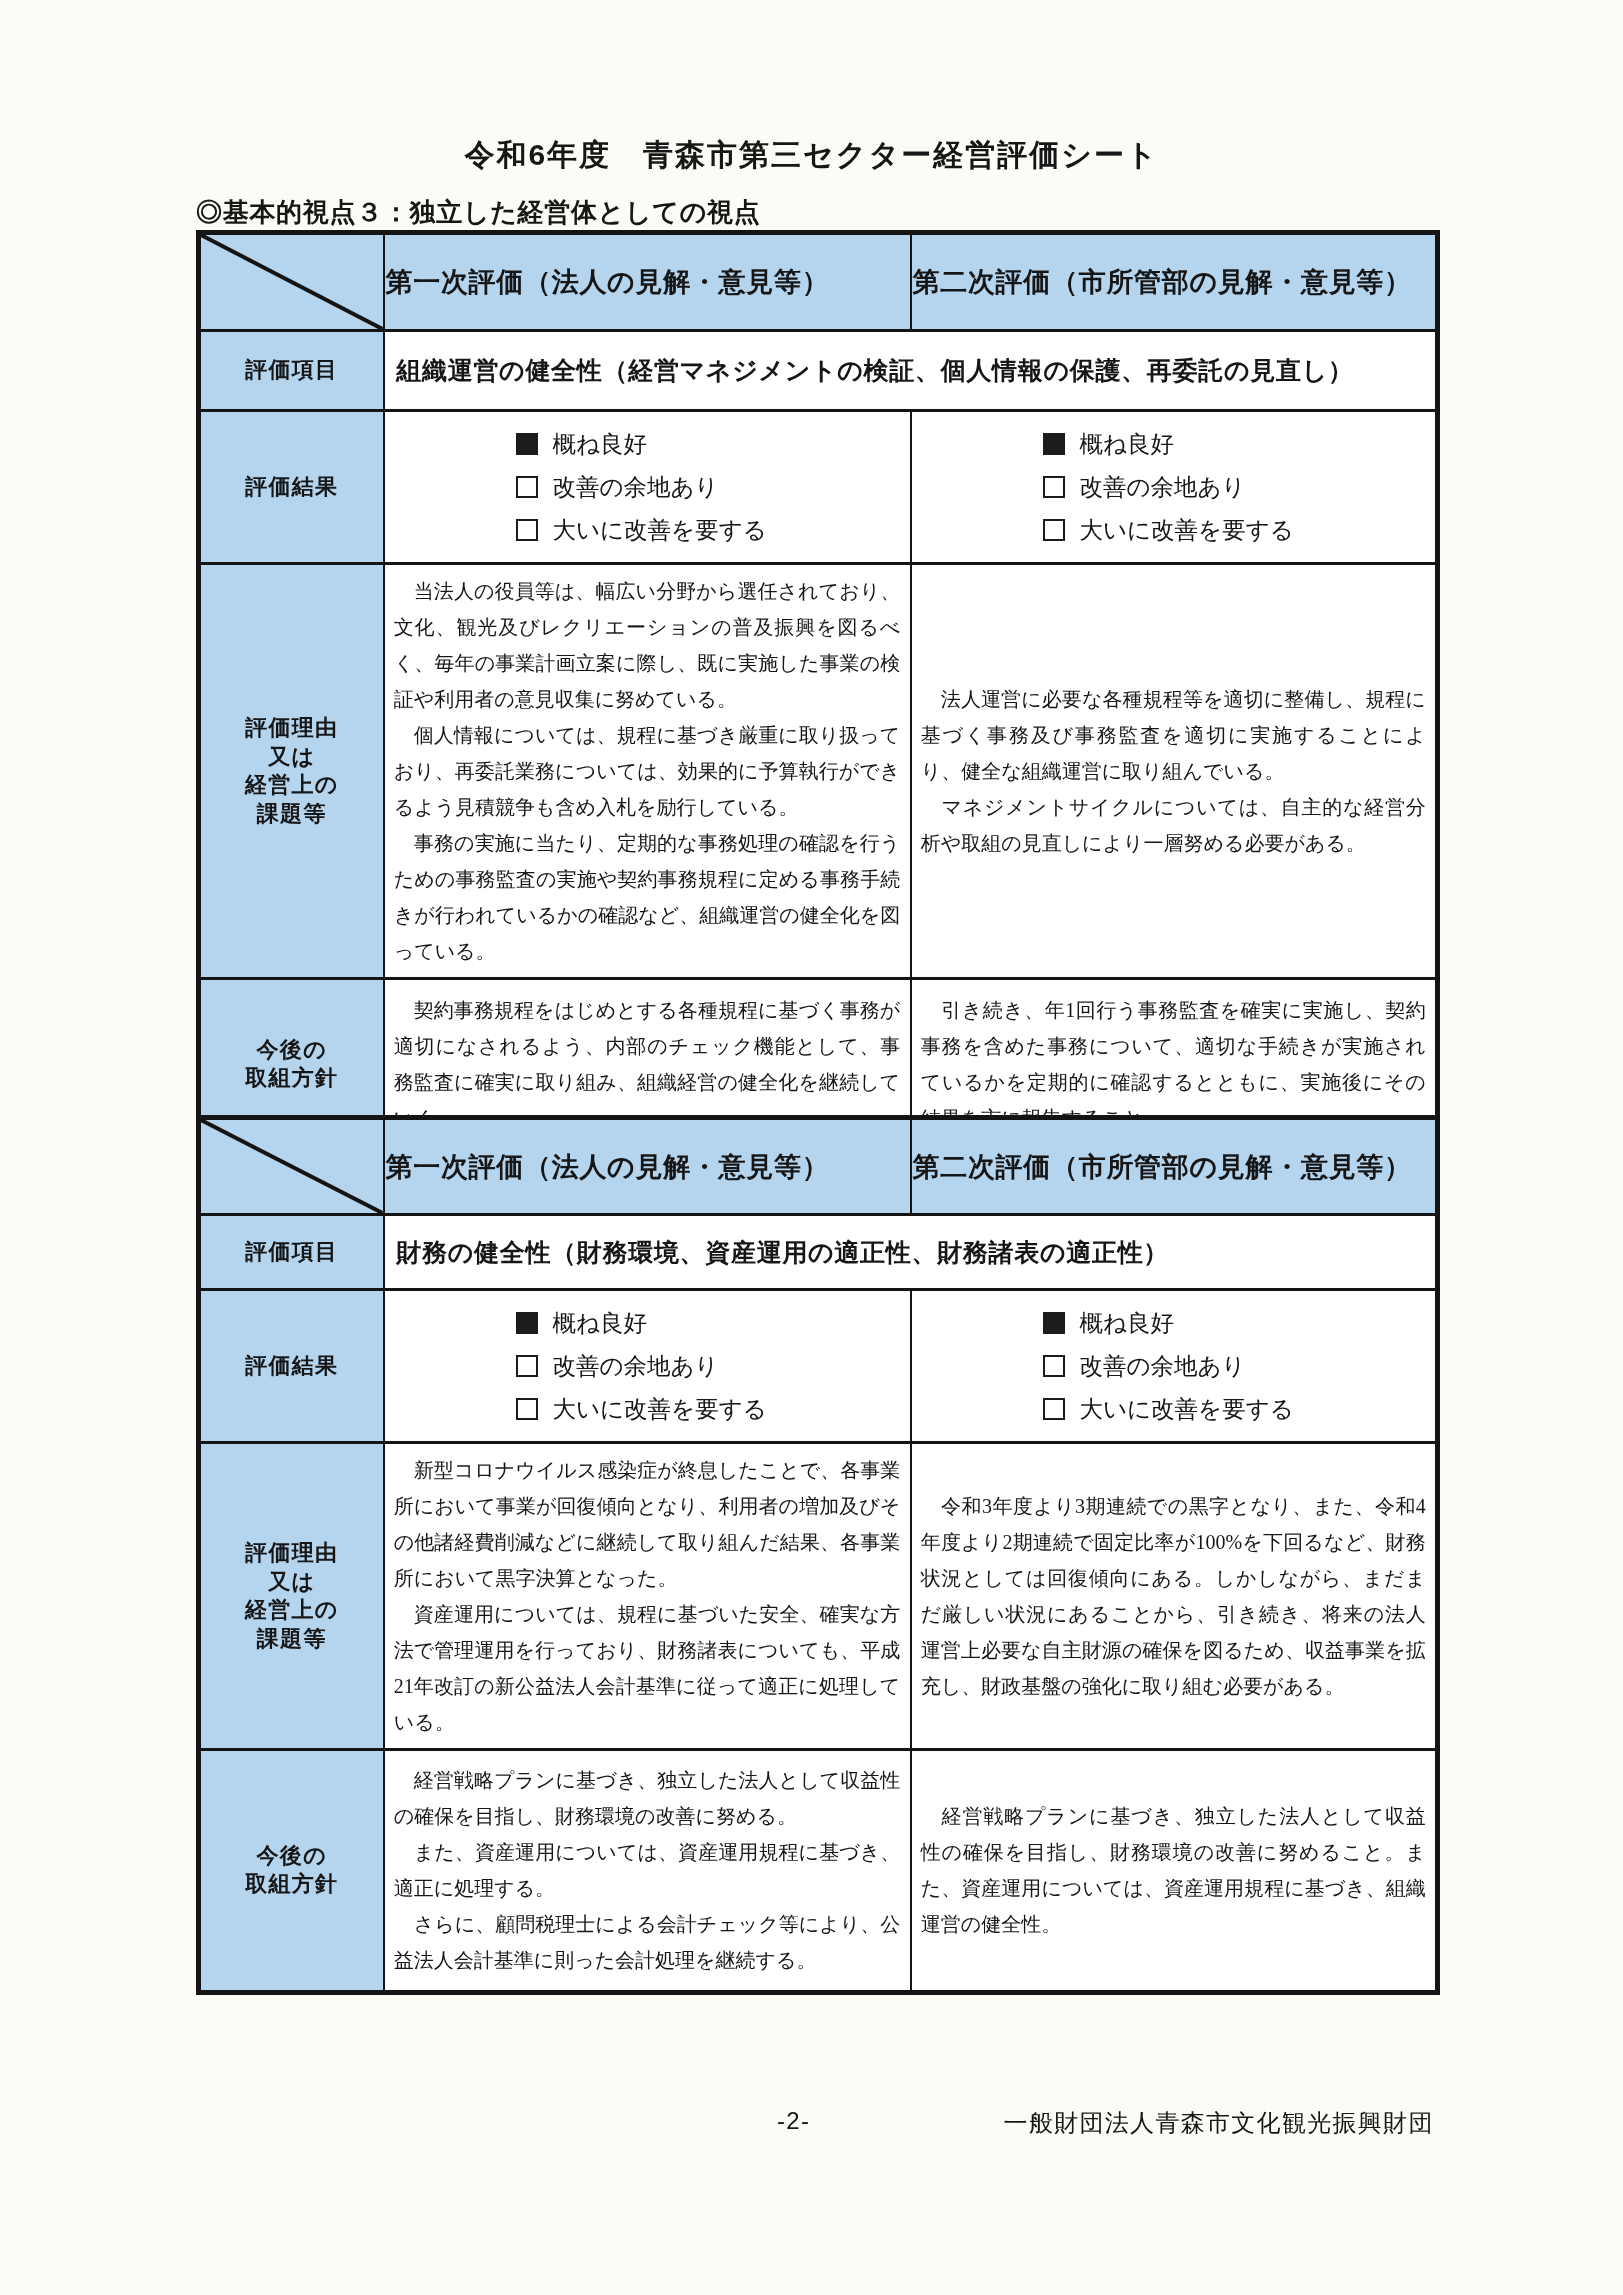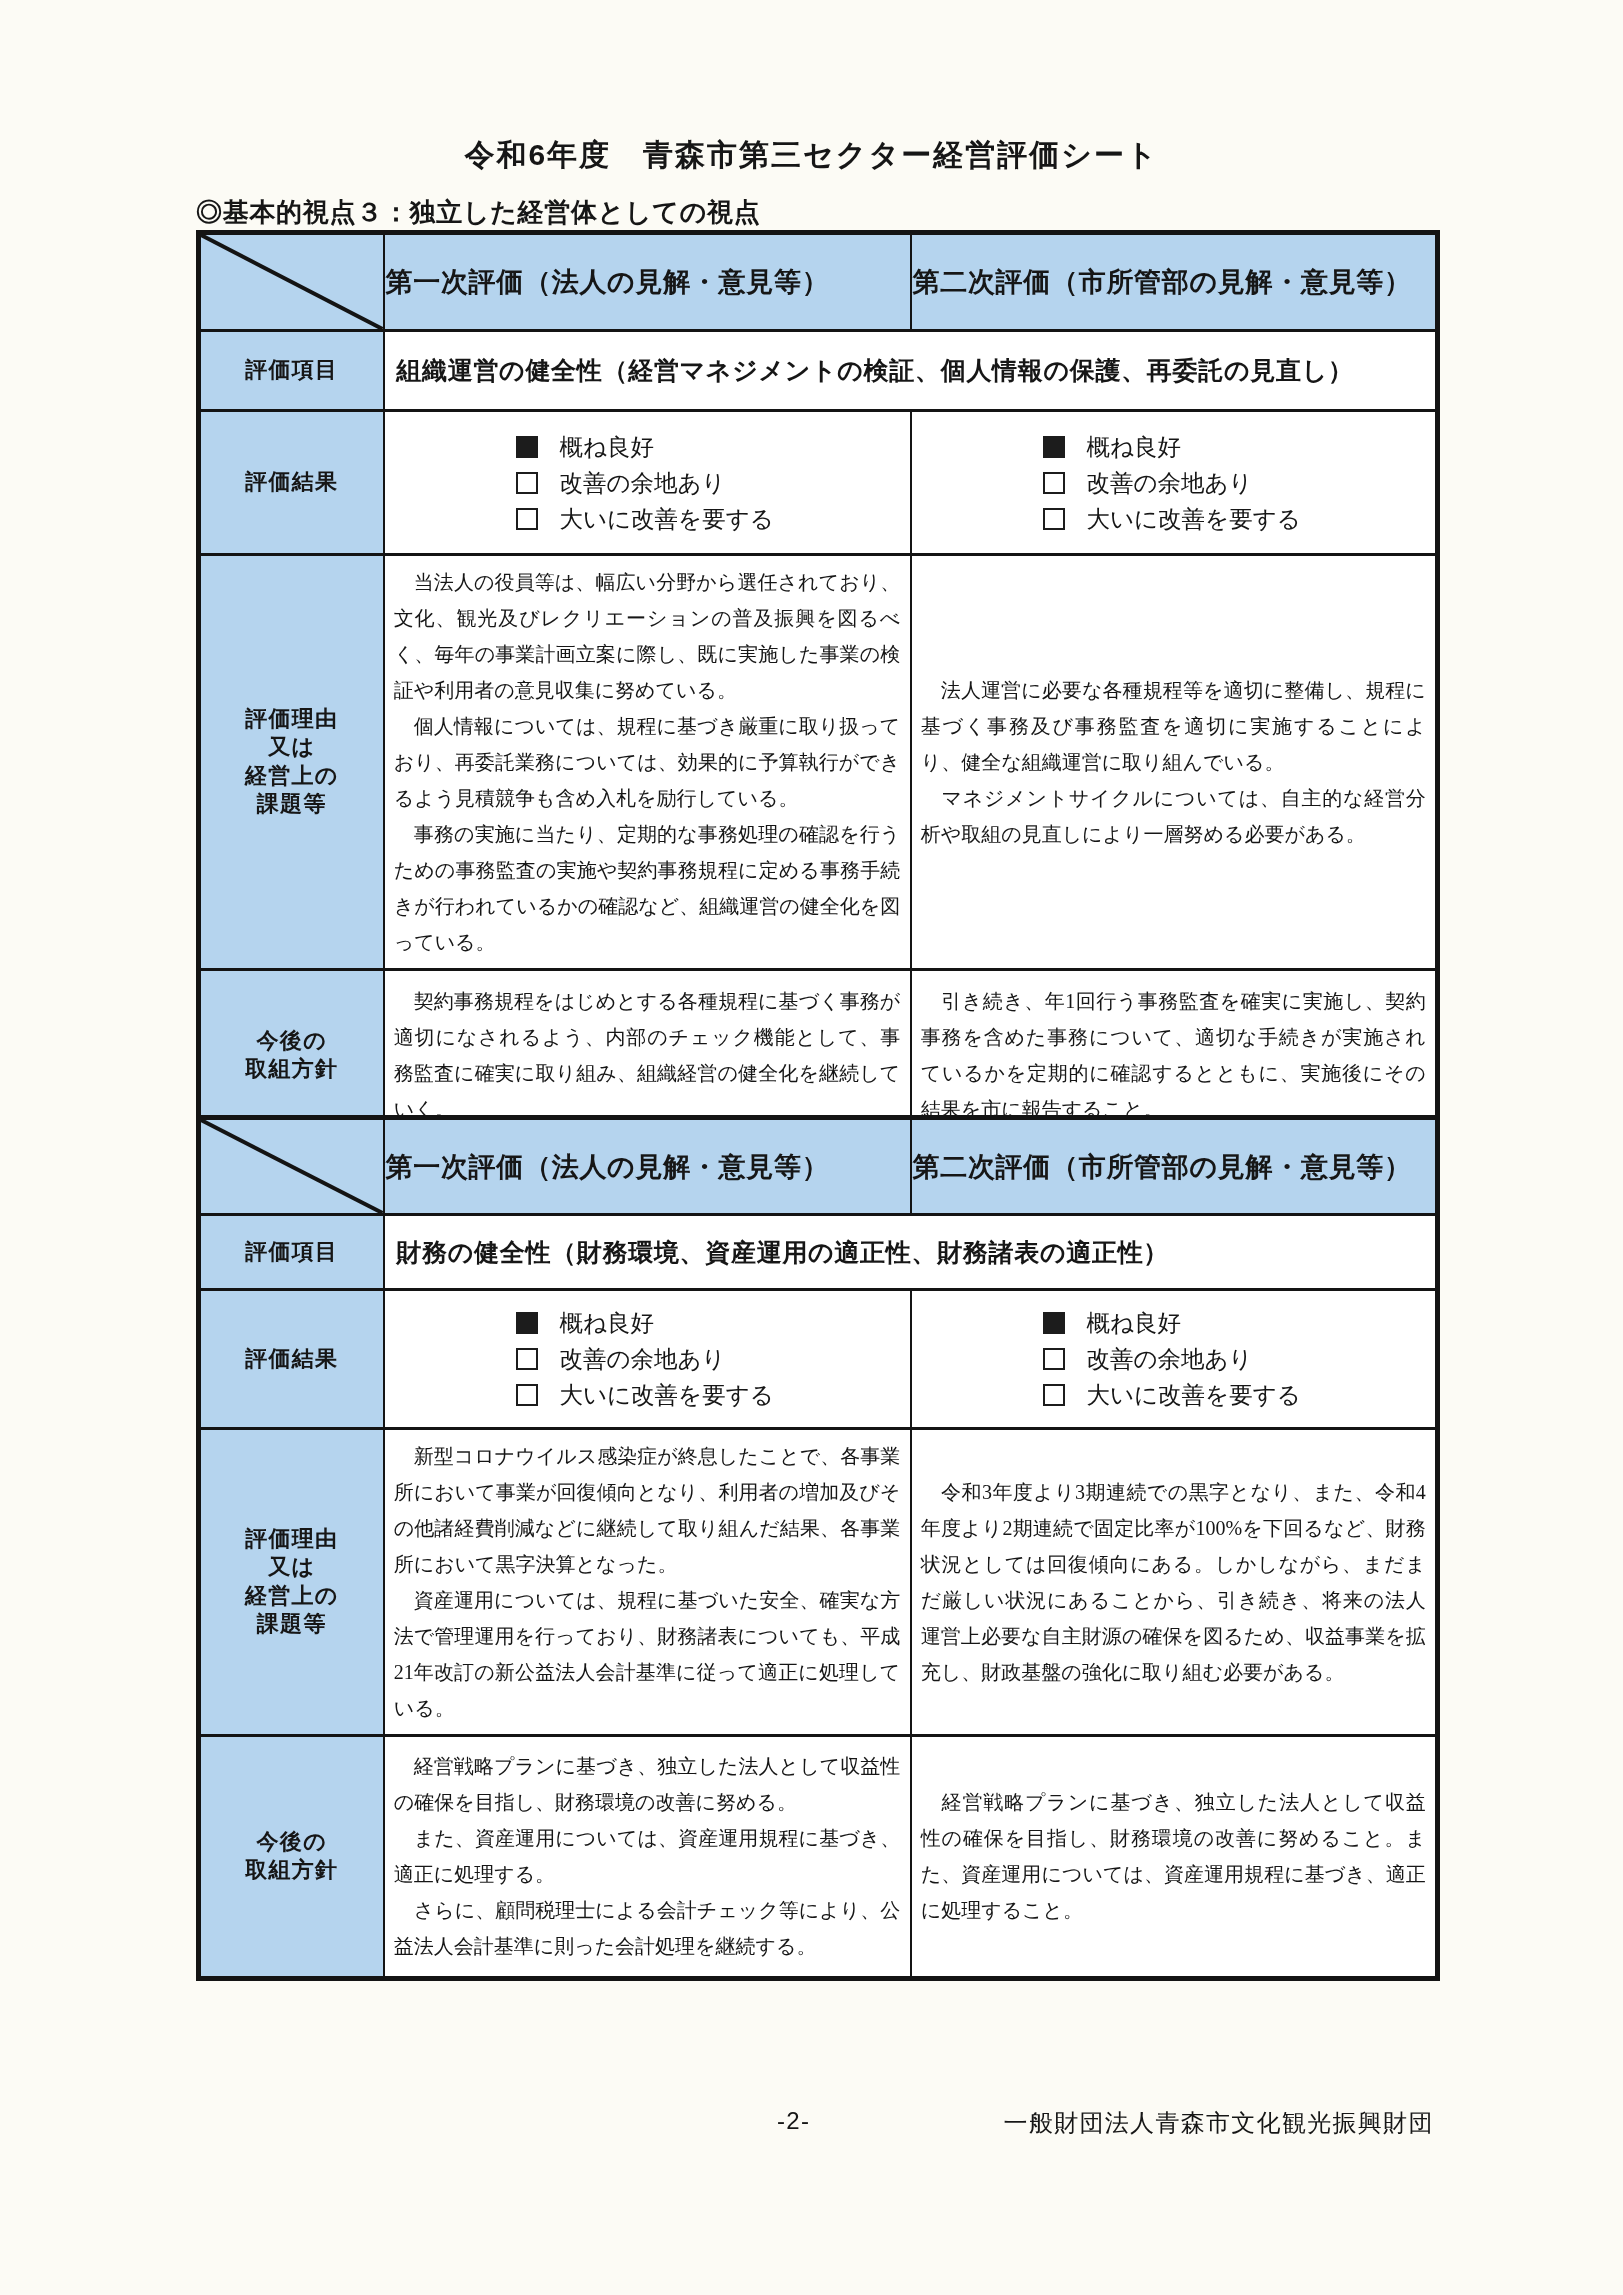--- a/index.html
+++ b/index.html
@@ -52,21 +52,21 @@
   .item-cell {
     vertical-align:middle; padding:5.2px 11.8px;
     font-size:25px; font-weight:bold; letter-spacing:0.7px;
   }
   .result-cell {
     vertical-align:middle;
     padding:5.2px 6.5px 5.2px 131px;
     font-family:"Liberation Serif", serif;
     font-size:23.5px;
   }
-  .result-line { display:flex; align-items:center; gap:22px; margin:4px 0; }
+  .result-line { display:flex; align-items:center; gap:15px; margin:11px 0; }
   .cb { width:22px; height:22px; flex:0 0 auto; box-sizing:border-box; }
   .cb.filled { background:#1c1c1c; }
   .cb.empty  { background:#fff; border:2.6px solid #1c1c1c; }
   .text-cell {
     vertical-align:middle;
     padding:7.8px 9.2px;
     font-family:"Liberation Serif", serif;
     font-size:20px; line-height:36px;
     white-space:pre-wrap;
     text-align:justify;
@@ -230,21 +230,21 @@
       <td class="text-cell">　新型コロナウイルス感染症が終息したことで、各事業所において事業が回復傾向となり、利用者の増加及びその他諸経費削減などに継続して取り組んだ結果、各事業所において黒字決算となった。
 　資産運用については、規程に基づいた安全、確実な方法で管理運用を行っており、財務諸表についても、平成21年改訂の新公益法人会計基準に従って適正に処理している。</td>
       <td class="text-cell">　令和3年度より3期連続での黒字となり、また、令和4年度より2期連続で固定比率が100%を下回るなど、財務状況としては回復傾向にある。しかしながら、まだまだ厳しい状況にあることから、引き続き、将来の法人運営上必要な自主財源の確保を図るため、収益事業を拡充し、財政基盤の強化に取り組む必要がある。</td>
     </tr>
     <tr class="t2-policy">
       <td class="blue lbl-cell">今後の
 取組方針</td>
       <td class="text-cell">　経営戦略プランに基づき、独立した法人として収益性の確保を目指し、財務環境の改善に努める。
 　また、資産運用については、資産運用規程に基づき、適正に処理する。
 　さらに、顧問税理士による会計チェック等により、公益法人会計基準に則った会計処理を継続する。</td>
-      <td class="text-cell">　経営戦略プランに基づき、独立した法人として収益性の確保を目指し、財務環境の改善に努めること。また、資産運用については、資産運用規程に基づき、適正に処理すること。</td>
+      <td class="text-cell">　経営戦略プランに基づき、独立した法人として収益性の確保を目指し、財務環境の改善に努めること。また、資産運用については、資産運用規程に基づき、組織運営の健全性。</td>
     </tr>
   </tbody>
     </table>
 
   <div class="footer">
     <span class="page-num">-2-</span>
     <span class="org">一般財団法人青森市文化観光振興財団</span>
   </div>
 
 </div>

